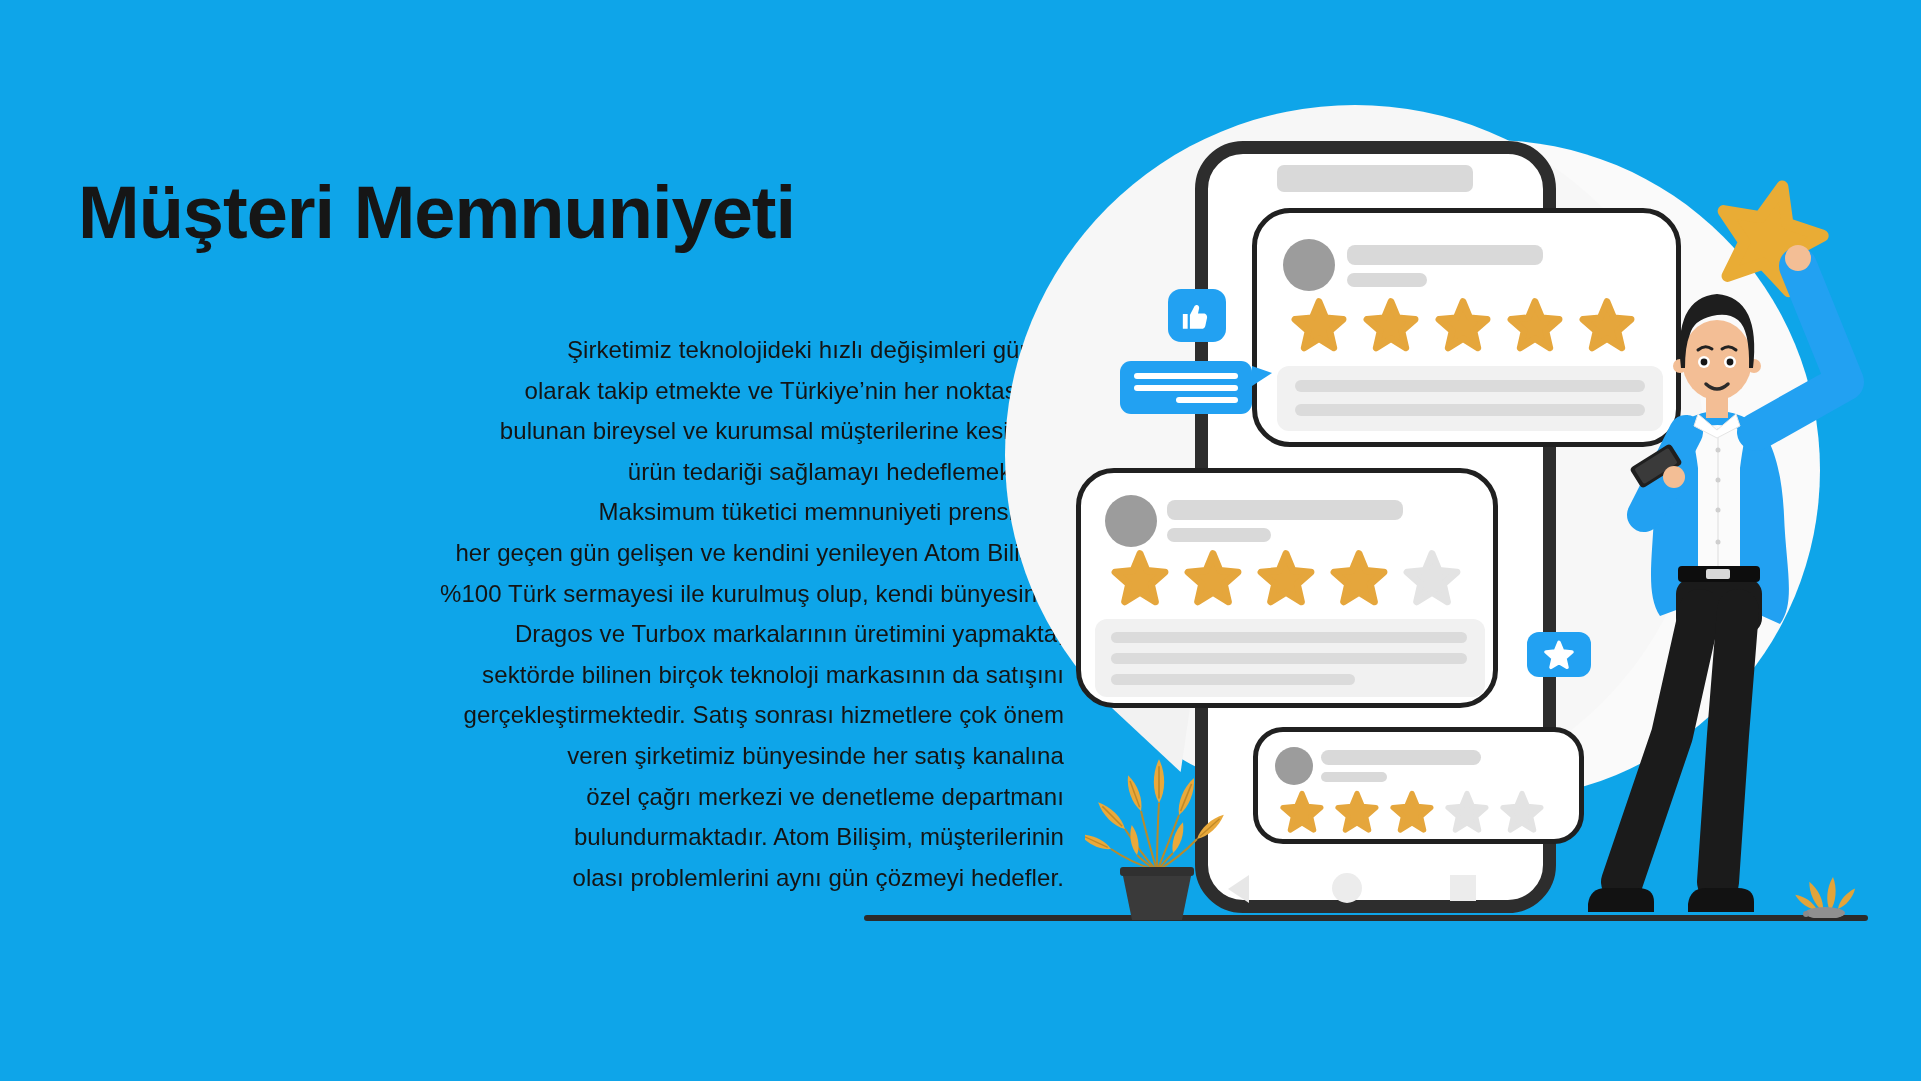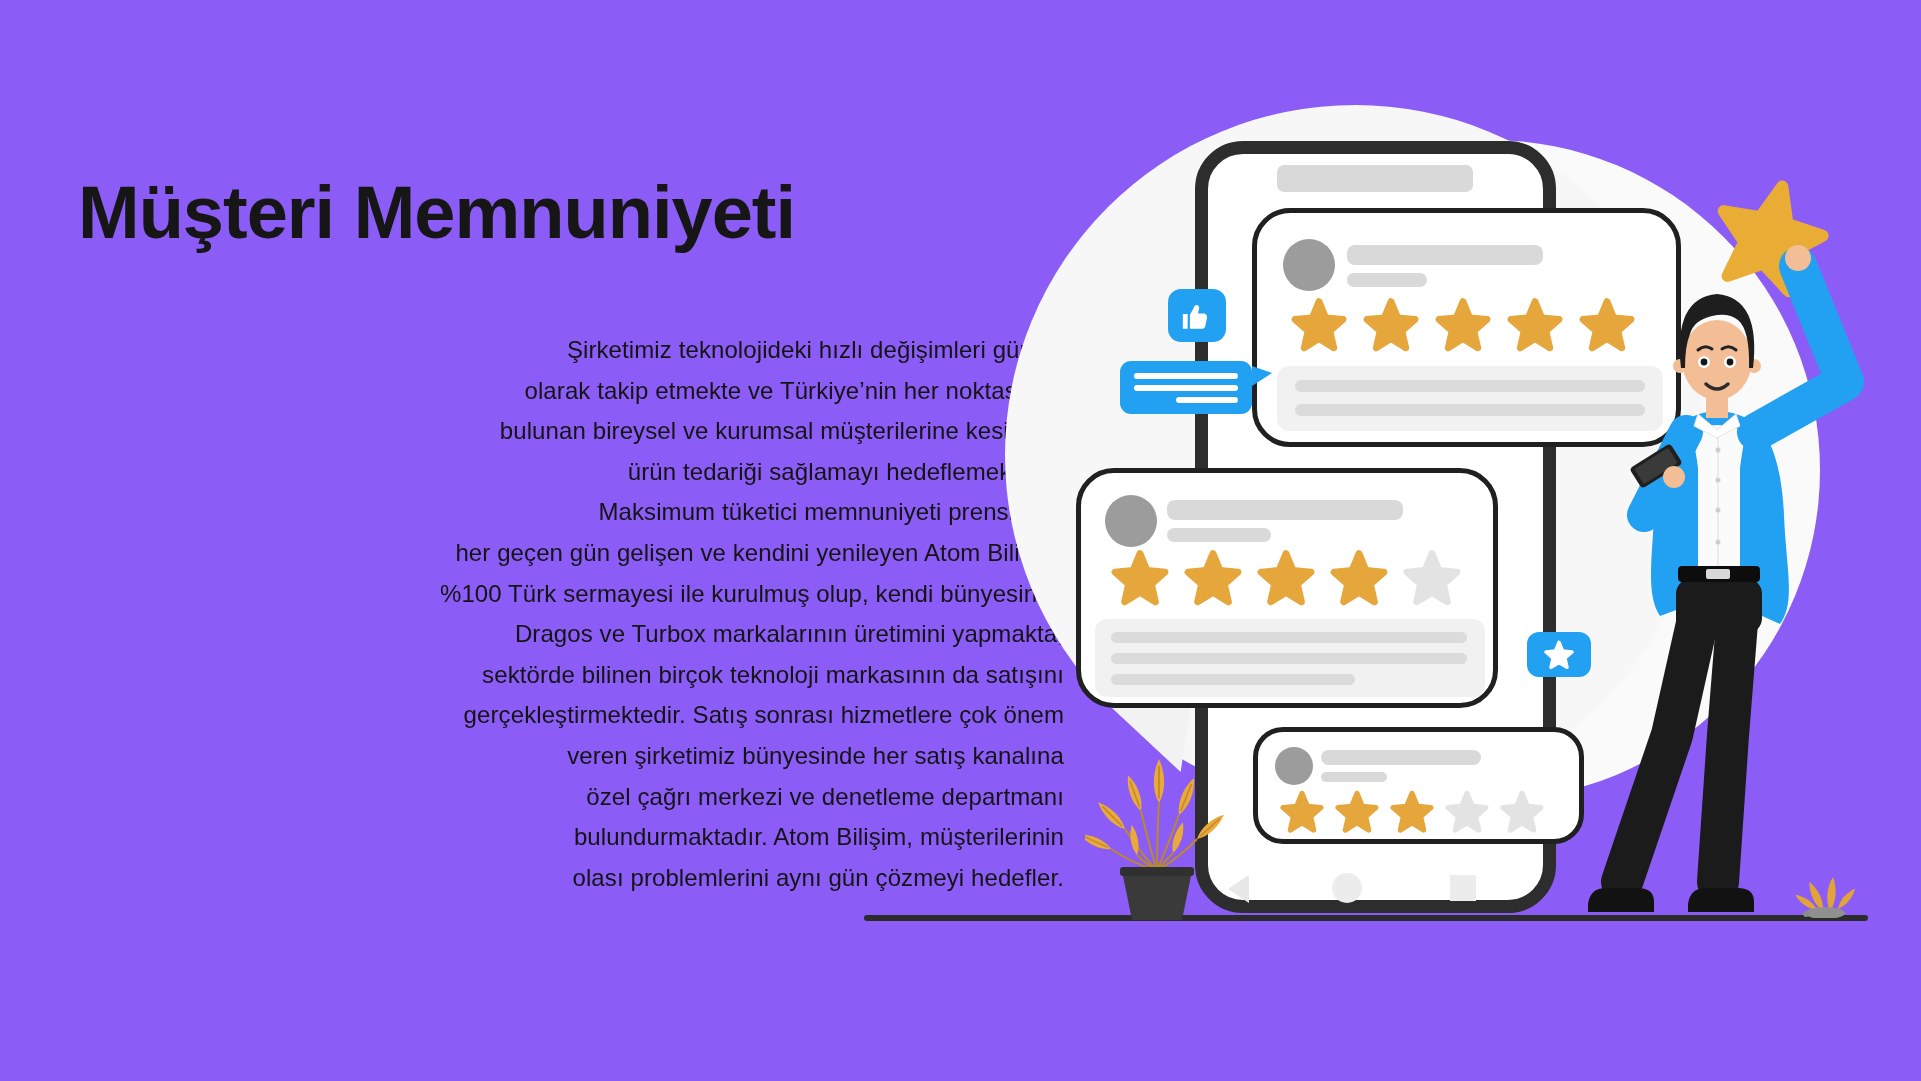--- a/index.html
+++ b/index.html
@@ -1,18 +1,18 @@
 <!DOCTYPE html>
 <html><head>
 <meta charset="utf-8">
 <style>
   * { margin:0; padding:0; box-sizing:border-box; }
   body { background:#fff; }
   .canvas {
-    position:relative; width:1921px; height:1081px; background:#8b5cf6;
+    position:relative; width:1921px; height:1081px; background:#0ea5e9;
     overflow:hidden; font-family:"Liberation Sans", sans-serif;
   }
 
   
   .title {
     position:absolute; left:78px; top:172px;
     font-size:74px; font-weight:bold; letter-spacing:-1px;
     color:#161616; line-height:1.1; white-space:nowrap;
   }
   .body-text {

